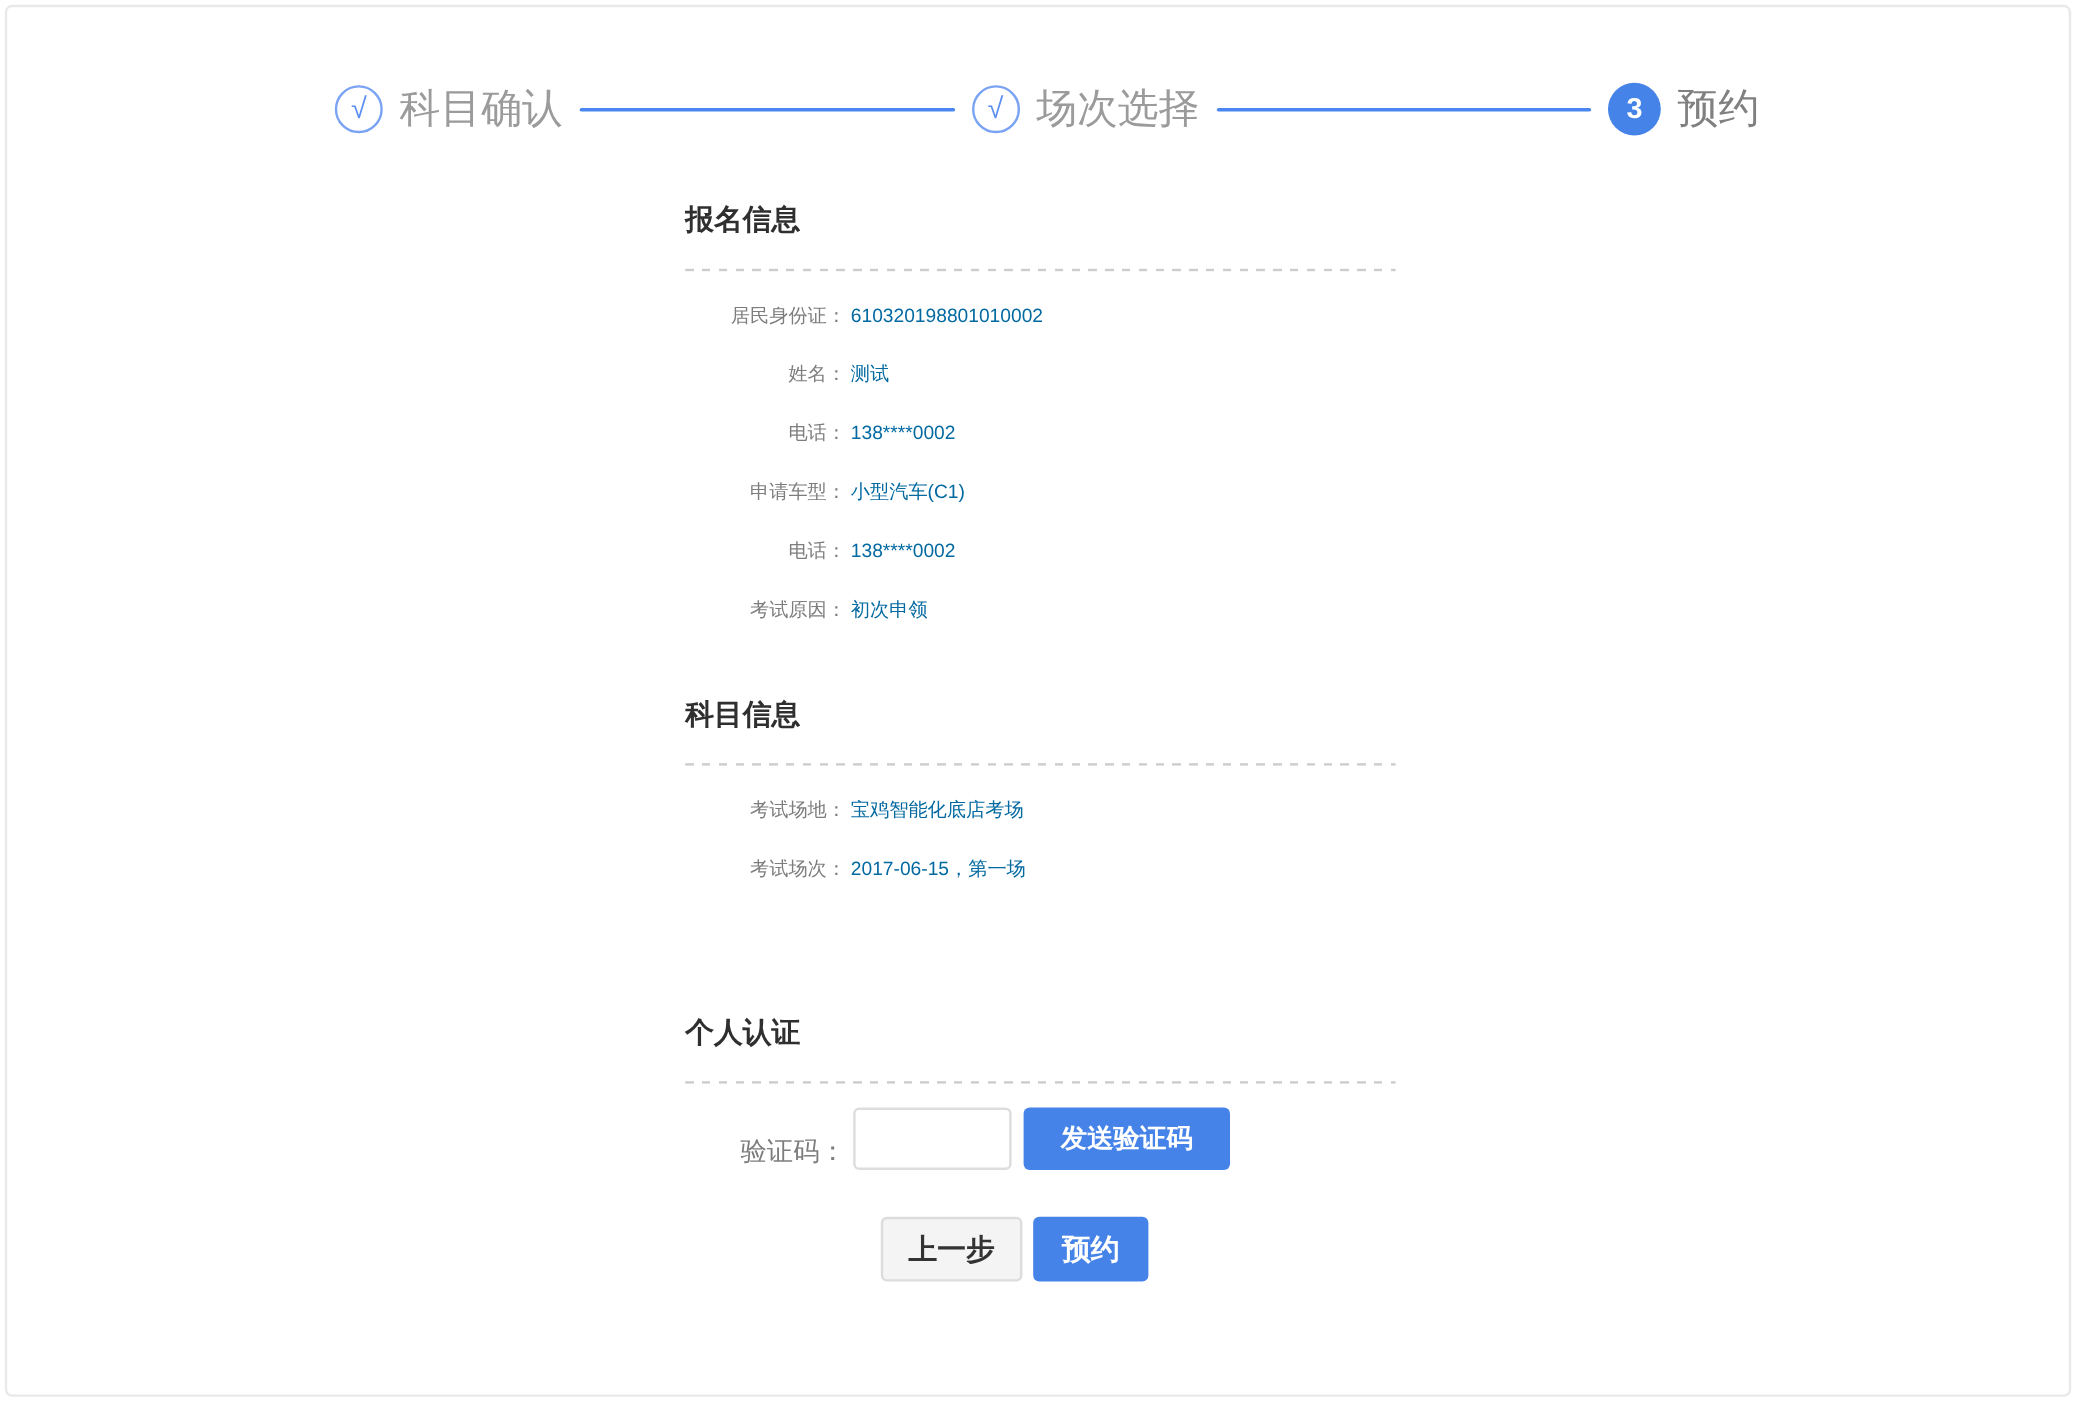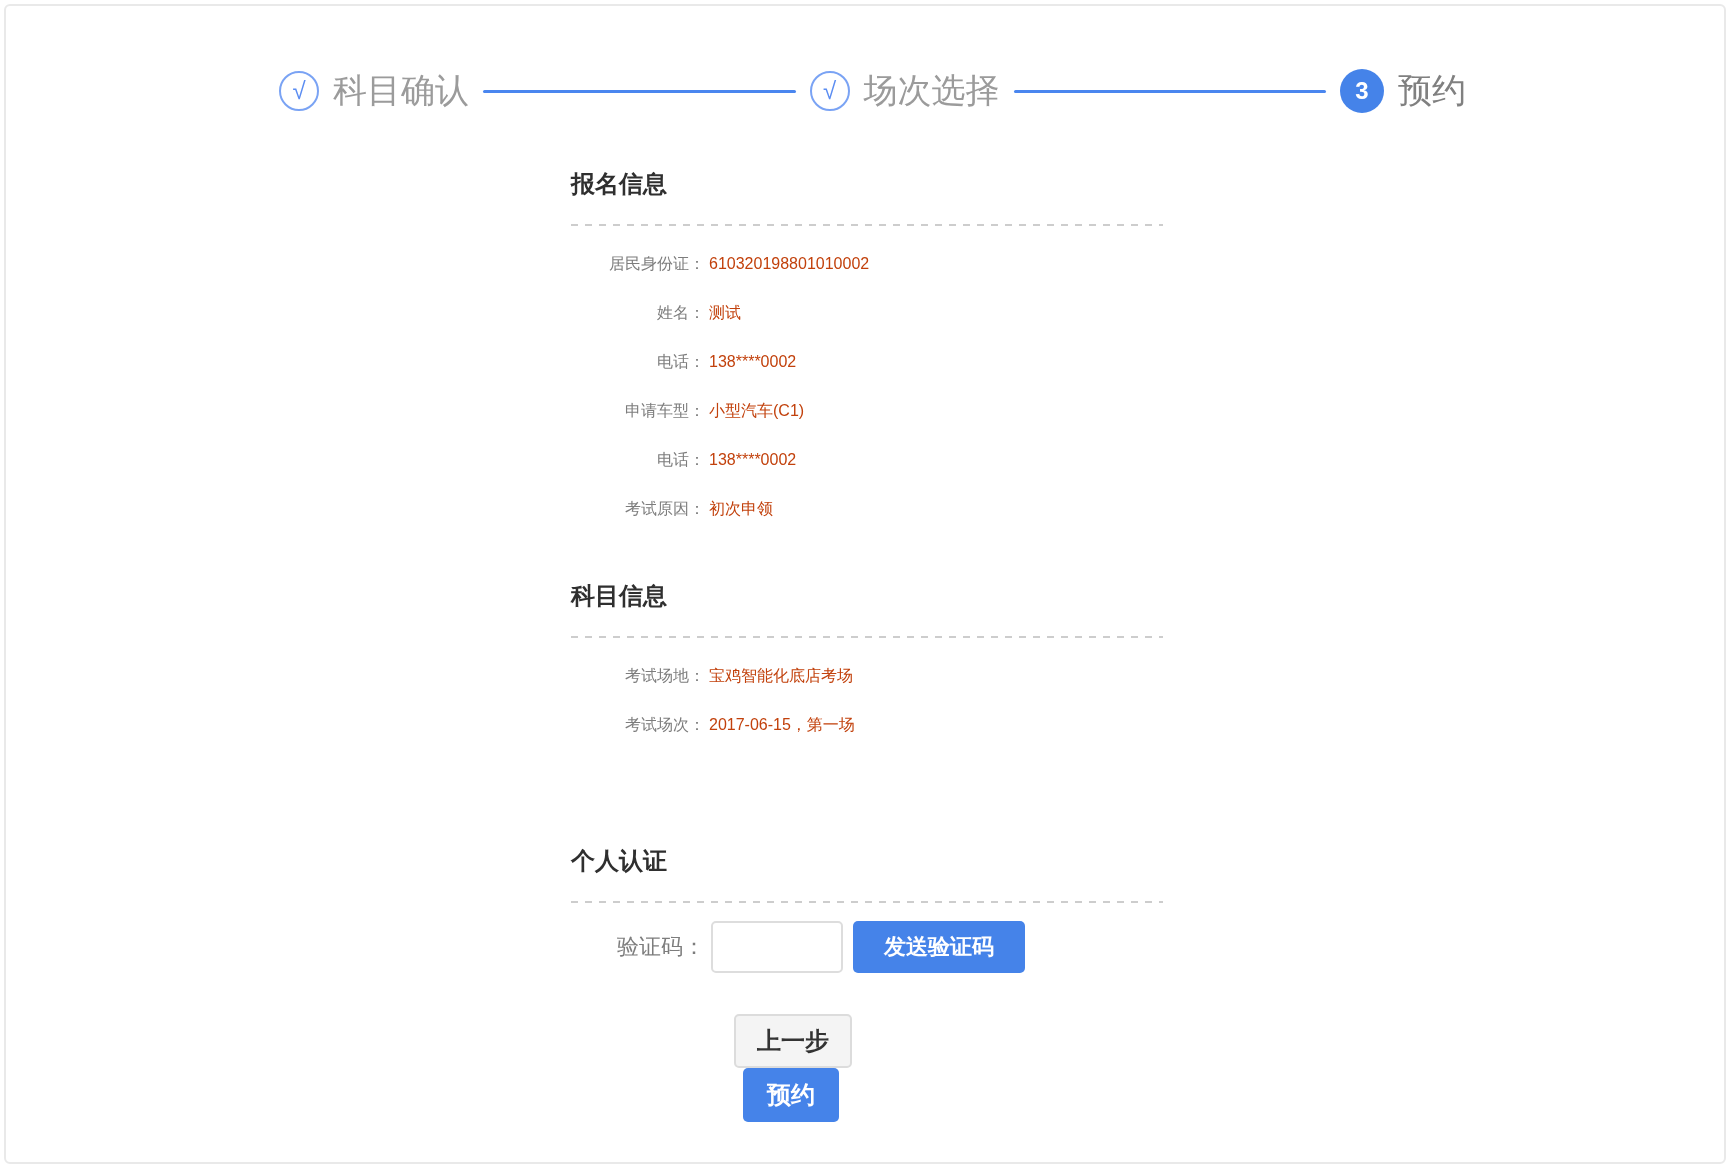--- a/index.html
+++ b/index.html
@@ -45,39 +45,39 @@
   .section-title {
     font-size:24px; line-height:30px; font-weight:bold; color:#2f2f2f;
   }
   .divider {
     margin-top:25px; height:2px;
     background:repeating-linear-gradient(to right,#cdcdcd 0,#cdcdcd 7px,transparent 7px,transparent 14px);
   }
   .rows { margin-top:26px; }
   .info-row { display:flex; height:24px; margin-bottom:25px; font-size:16px; line-height:24px; }
   .info-label { width:134px; text-align:right; color:#7d7d7d; white-space:nowrap; }
-  .info-value { color:#c2410c; margin-left:4px; white-space:nowrap; }
+  .info-value { color:#0369a1; margin-left:4px; white-space:nowrap; }
 
   
-  .verify-row { display:flex; align-items:center; margin-top:16px; height:56px; }
+  .verify-row { display:flex; align-items:flex-end; margin-top:16px; height:56px; }
   .verify-label { width:134px; text-align:right; color:#7d7d7d; font-size:22px; white-space:nowrap; }
   .code-input {
     margin-left:6px; width:132px; height:52px;
     border:2px solid #ddd; border-radius:5px; outline:none;
     font-size:22px; padding:0 10px; color:#555; background:#fff;
   }
   .send-btn {
     margin-left:10px; width:172px; height:52px;
     background:var(--accent); border:none; border-radius:5px;
     color:#fff; font-size:22px; font-weight:bold; cursor:pointer;
     font-family:inherit;
   }
 
   
-  .actions { position:absolute; left:163px; top:1008px; display:flex;flex-direction:column; }
+  .actions { position:absolute; left:163px; top:1008px; display:flex; }
   .prev-btn {
     width:118px; height:54px; background:#f4f4f4;
     border:2px solid #dcdcdc; border-radius:5px;
     color:#333; font-size:24px; font-weight:bold; cursor:pointer;
     font-family:inherit;
   }
   .submit-btn {
     margin-left:9px; width:96px; height:54px;
     background:var(--accent); border:none; border-radius:5px;
     color:#fff; font-size:24px; font-weight:bold; cursor:pointer;

